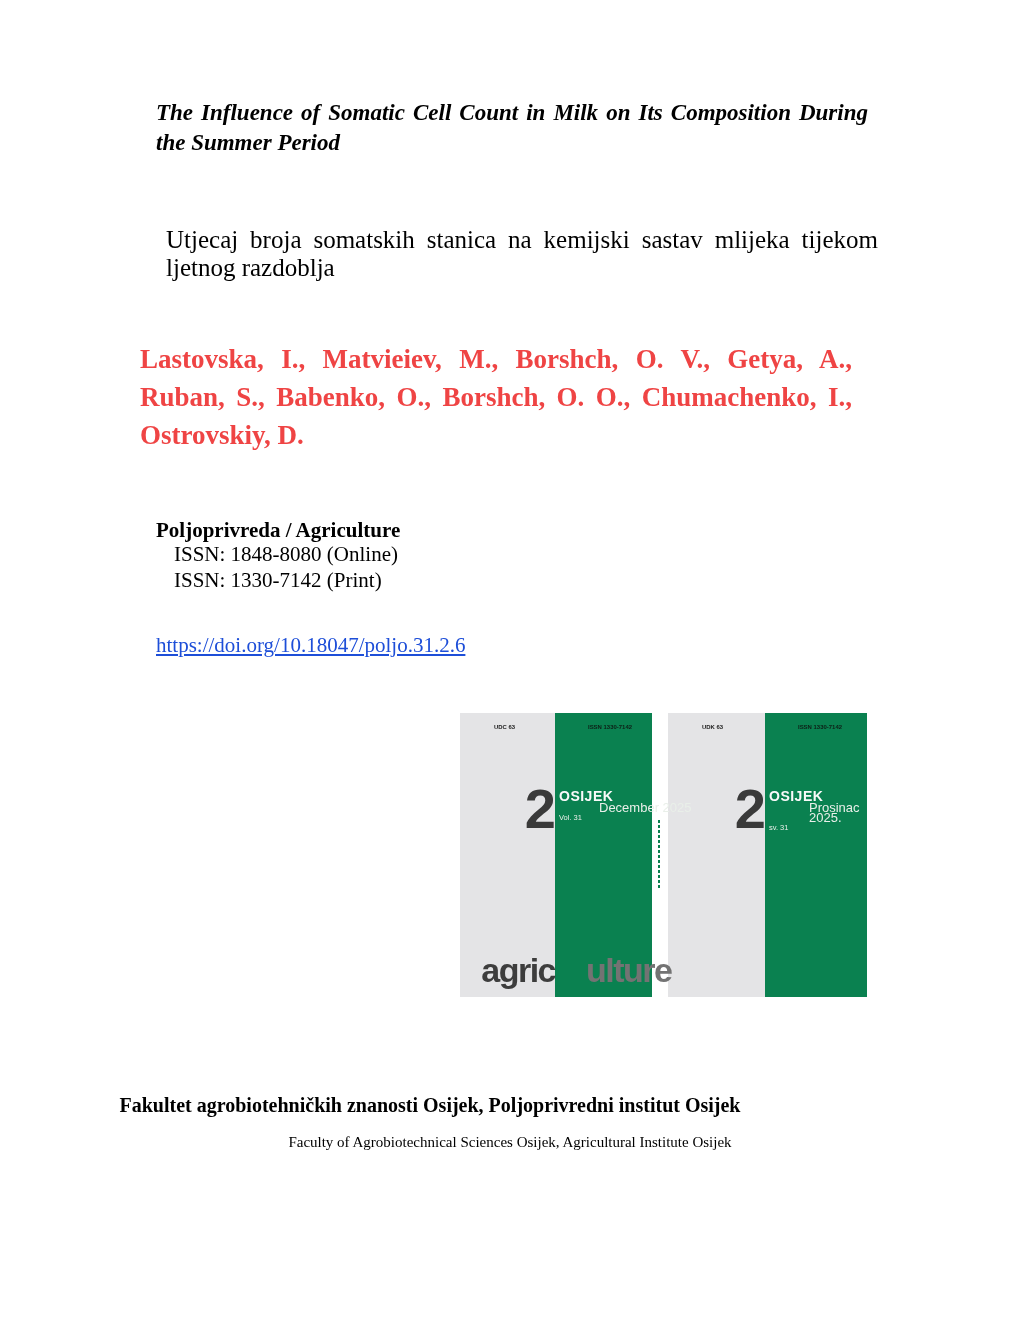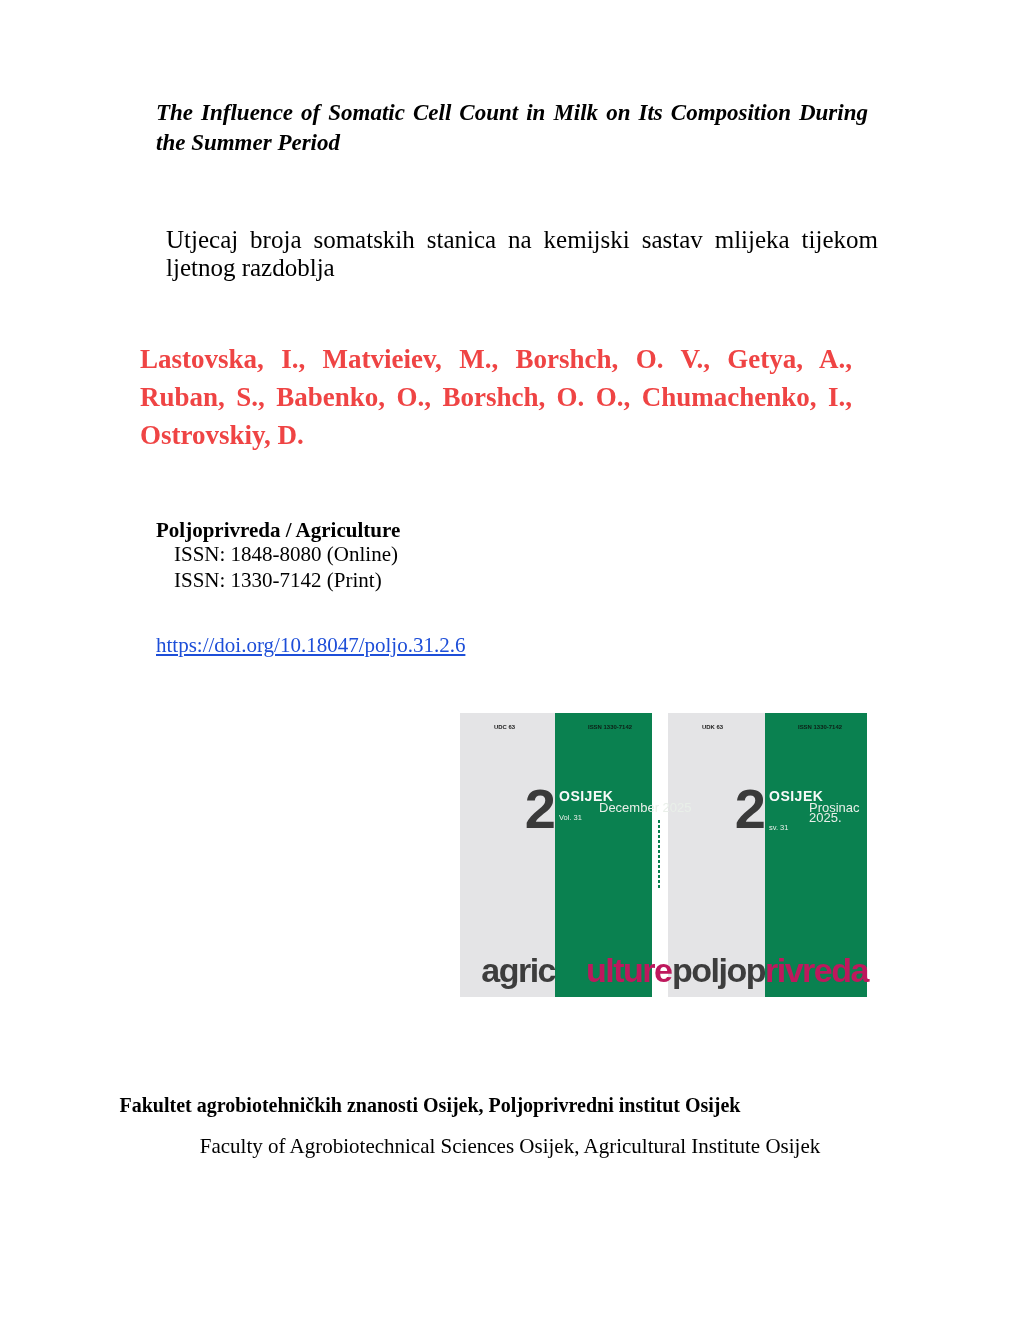--- a/index.html
+++ b/index.html
@@ -68,24 +68,24 @@
 
   .cover-word{
     position:absolute;top:239px;display:flex;white-space:nowrap;
     font-weight:bold;font-size:34px;line-height:36px;letter-spacing:-1.5px;
   }
   .word-l{left:9px;gap:31px;}
   .word-r{left:212px;}
   .word-l .dark{display:inline-block;width:86px;text-align:right;}
   .word-r .dark{display:inline-block;width:93px;text-align:right;}
   .cover-word .dark{color:#3d3d3d;}
-  .cover-word .light{color:#be185d;}
+  .cover-word .light{color:#737373;}
 
   .footer1{left:0;top:1094px;width:860px;text-align:center;font-size:20px;font-weight:bold;}
-  .footer2{left:0;top:1134px;width:1020px;text-align:center;font-size:21px;}
+  .footer2{left:0;top:1134px;width:1020px;text-align:center;font-size:15px;}
 </style>
 </head>
 <body>
 
 <div class="abs title">The Influence of Somatic Cell Count in Milk on Its Composition During the Summer Period</div>
 
 <div class="abs subtitle">Utjecaj broja somatskih stanica na kemijski sastav mlijeka tijekom ljetnog razdoblja</div>
 
 <div class="abs authors">Lastovska, I., Matvieiev, M., Borshch, O. V., Getya, A., Ruban, S., Babenko, O., Borshch, O. O., Chumachenko, I., Ostrovskiy, D.</div>
 
@@ -126,20 +126,16 @@
     <div class="date">Prosinac 2025.</div>
     <div class="vol">sv. 31</div>
   </div>
 
   <div class="spine-text"></div>
 
   <div class="cover-word word-l">
     <span class="dark">agric</span>
       <span class="light">ulture</span>
   </div>
-  <div class="cover-word word-r">
-    <span class="dark">poljop</span>
-      <span class="light">rivreda</span>
-  </div>
 </div>
 
 <div class="abs footer1">Fakultet agrobiotehničkih znanosti Osijek, Poljoprivredni institut Osijek</div>
 <div class="abs footer2">Faculty of Agrobiotechnical Sciences Osijek, Agricultural Institute Osijek</div>
 
 </body></html>

